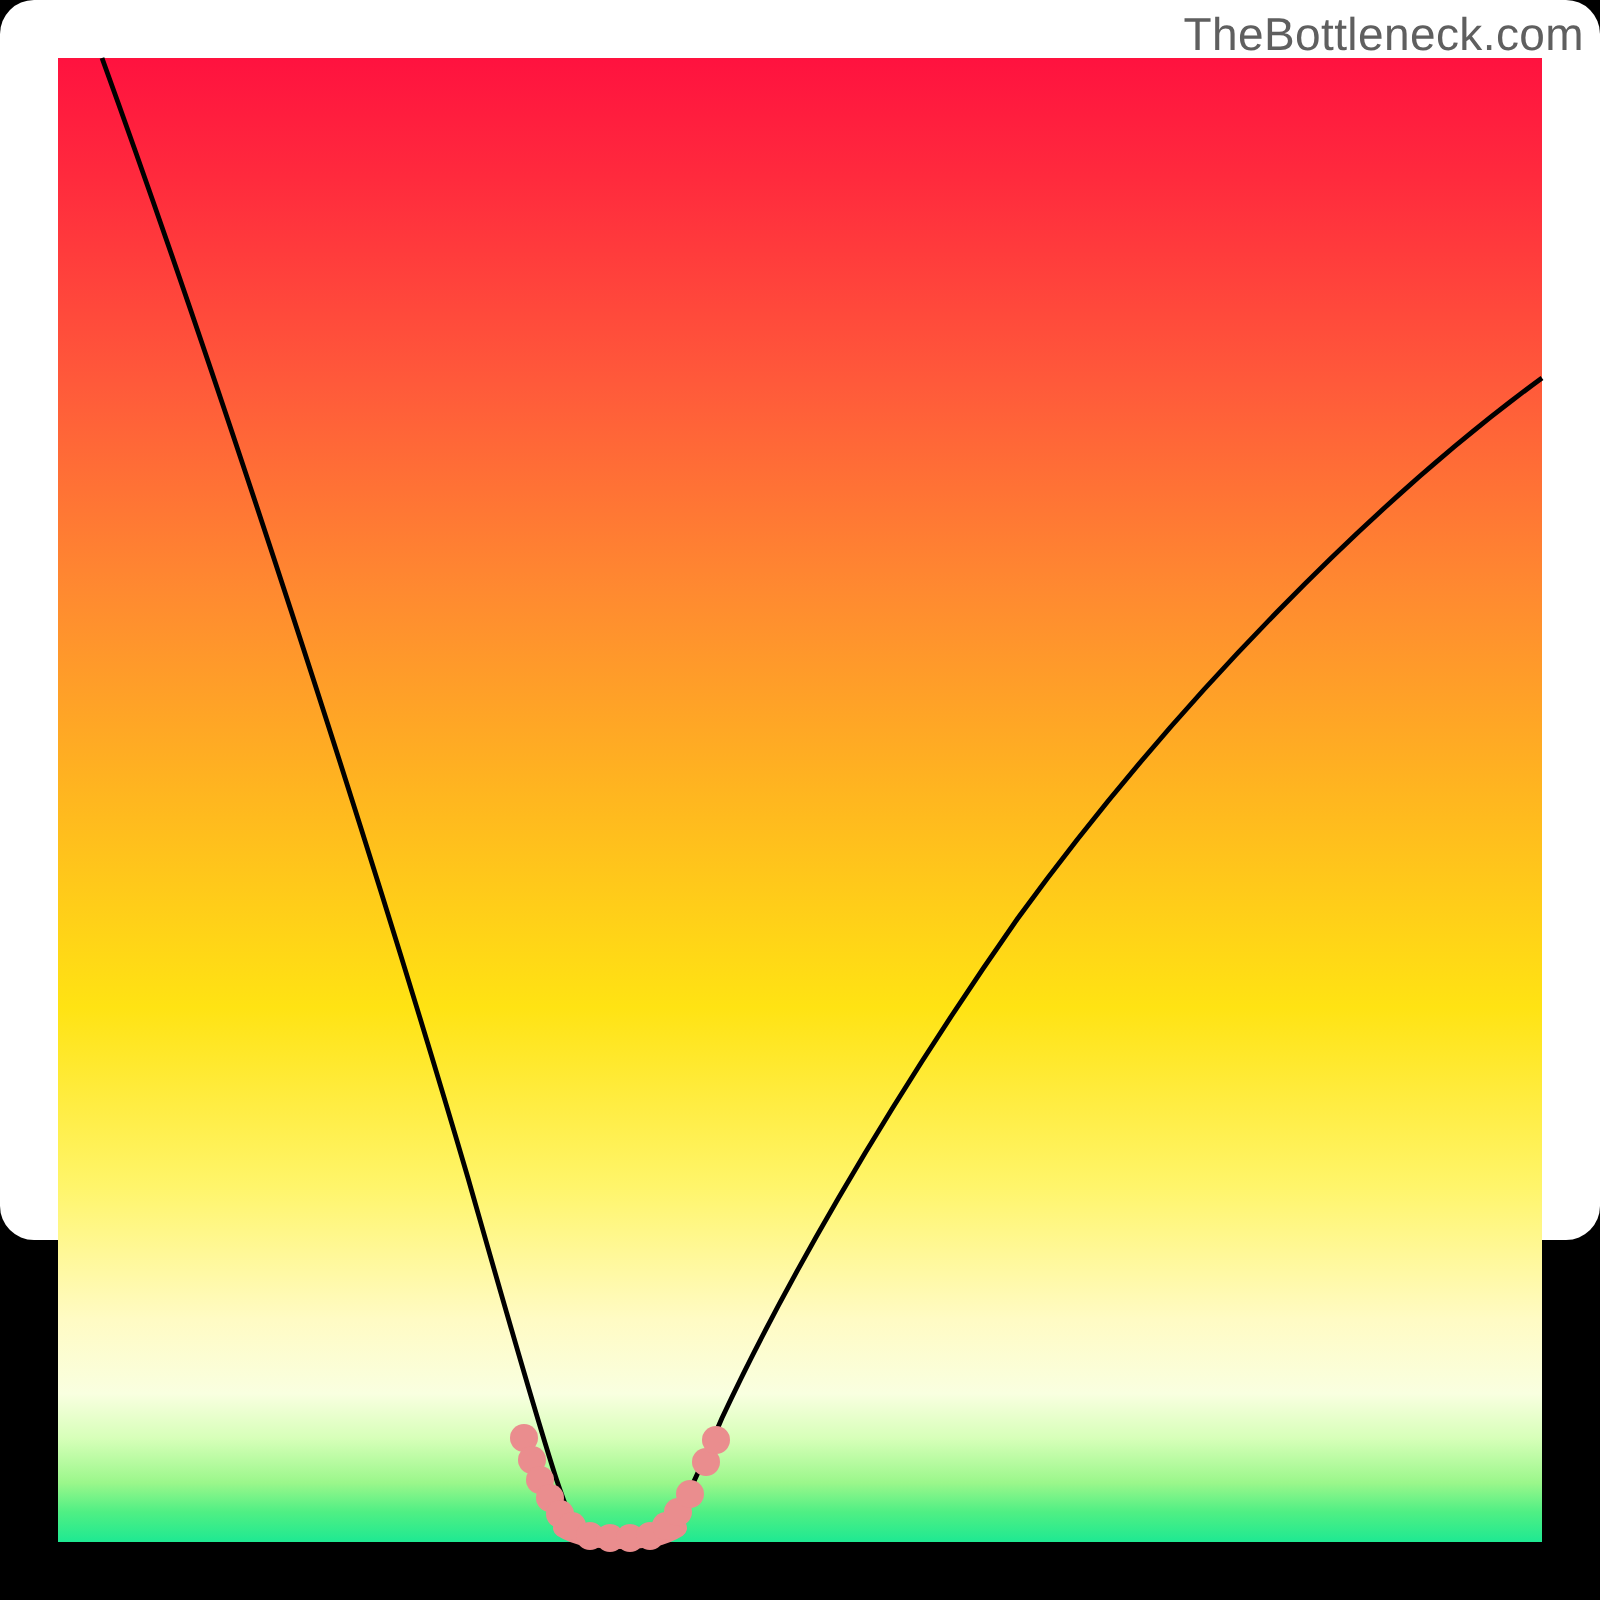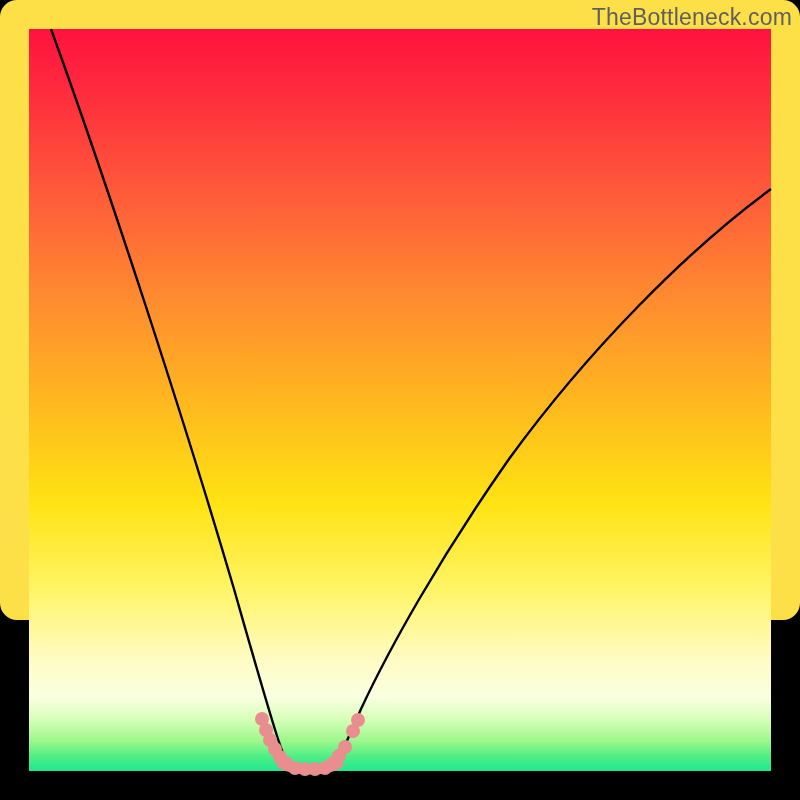--- a/index.html
+++ b/index.html
@@ -10,21 +10,21 @@
     background: #000000;
     font-family: Arial, Helvetica, sans-serif;
     overflow: hidden;
   }
   .frame {
     position: absolute;
     top: 0;
     left: 0;
     width: 800px;
     height: 620px;
-    background: #fde047;
+    background: #ffffff;
     border-radius: 17px;
   }
   .plot-area {
     position: absolute;
     left: 29px;
     top: 29px;
     width: 742px;
     height: 742px;
     
     background: linear-gradient(

